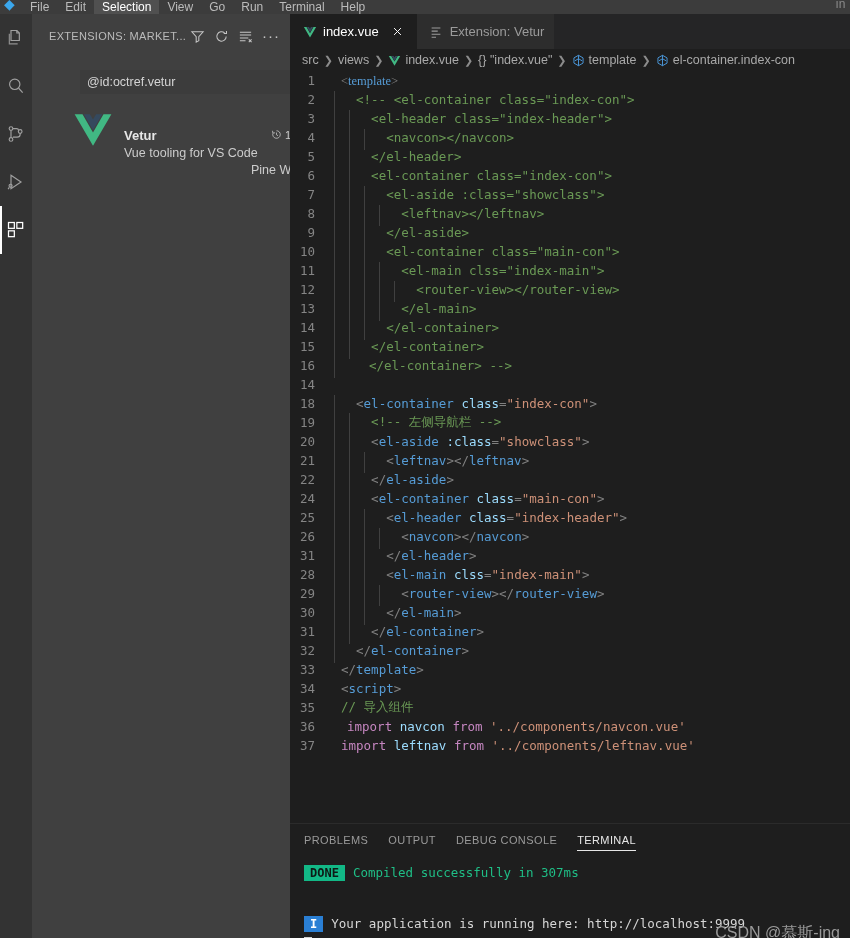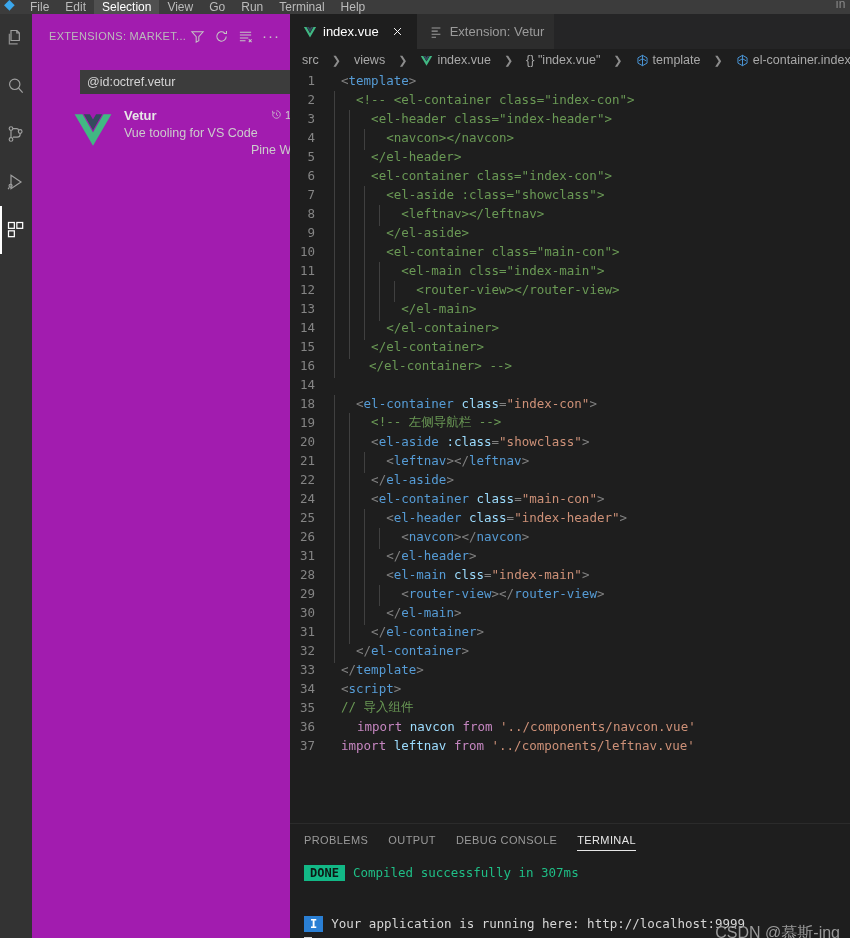--- a/index.html
+++ b/index.html
@@ -47,21 +47,21 @@
   }
   .act-item svg { width: 20px; height: 20px; display: block; }
   .act-item.active::before {
     content: ""; position: absolute; left: 0; top: 0; width: 2px; height: 48px;
     background: #ffffff;
   }
 
   
   .sidebar {
     position: absolute; left: 32px; top: 14px; width: 258px; height: 924px;
-    background: #a21caf;
+    background: #404040;
   }
   .sb-header {
     position: absolute; left: 0; top: 10px; width: 258px; height: 24px;
     display: flex; align-items: center; padding: 0 10px 0 17px;
   }
   .sb-title {
     font-size: 11px; color: #bbbbbb; letter-spacing: .3px;
     text-transform: uppercase; white-space: nowrap; flex: 1;
   }
   .sb-actions { display: flex; align-items: center; gap: 9px; }
@@ -80,21 +80,21 @@
   }
 
   .ext-item {
     position: absolute; left: 40px; top: 92px; width: 240px; height: 58px;
     display: flex; gap: 10px;
   }
   .ext-icon { width: 42px; height: 46px; flex: 0 0 42px; position: relative; }
   .ext-body { flex: 1; position: relative; padding-top: 2px; }
   .ext-row1 { display: flex; align-items: baseline; }
   .ext-name {
-    font-size: 13px; font-weight: bold; color: #e7e7e7; flex: 1;
+    font-size: 13px; font-weight: bold; color: #e7e7e7; flex: 1; margin-top: 20px;
   }
   .ext-time {
     font-size: 11px; color: #cccccc; display: flex; align-items: center; gap: 3px;
   }
   .ext-time svg { width: 11px; height: 11px; display: block; }
   .ext-desc { font-size: 12.5px; color: #cccccc; margin-top: 2px; line-height: 16px; }
   .ext-row3 { display: flex; align-items: center; margin-top: 1px; text-align: right; }
   .ext-pub { font-size: 12.5px; color: #cccccc; flex: 1; line-height: 16px; }
   .ext-gear svg { width: 14px; height: 14px; display: block; }
 
@@ -114,21 +114,21 @@
   .tab .ticon { width: 15px; height: 15px; display: flex; align-items:center; justify-content:center;}
   .tab .ticon svg { width: 14px; height: 14px; display: block; }
   .tab .tclose {
     width: 18px; height: 18px; display: flex; align-items: center; justify-content: center;
     margin-left: 4px;
   }
   .tab .tclose svg { width: 11px; height: 11px; display:block; }
 
   .breadcrumbs {
     position: absolute; left: 0; top: 35px; width: 560px; height: 22px;
-    display: flex; align-items: center; padding-left: 12px; gap: 8px;
+    display: flex; align-items: center; padding-left: 12px; gap: 0;
     font-size: 12.5px; color: #a9a9a9;
   }
   .crumb { display: flex; align-items: center; gap: 4px; white-space: nowrap; }
   .crumb svg { width: 13px; height: 13px; display: block; }
   .crumb-sep { color: #8c8c8c; padding: 0 5px; font-size: 11px; }
 
   .code-area {
     position: absolute; left: 0; top: 57px; width: 560px; height: 752px;
     background: #1e1e1e; overflow: hidden;
   }
@@ -413,21 +413,21 @@
             <svg viewBox="0 0 16 16" fill="none" stroke="#4ea1e8" stroke-width="1.1">
               <path d="M8 1.6l5.6 3.2v6.4L8 14.4 2.4 11.2V4.8L8 1.6z"></path>
               <path d="M8 1.6v4.2M8 5.8l-4.4 2.6M8 5.8l4.4 2.6M8 5.8v8.6"></path>
             </svg>
           </span>
           <span>el-container.index-con</span>
         </span>
       </div>
 
     <div class="code-area" id="code-area">
-        <div class="code-line"><div class="ln">1</div><div class="ltext"><div class="guides"></div><span style="margin-left: 0px;"><span class="tk-brk">&lt;</span><span class="tk-tag">template</span><span class="tk-brk">&gt;</span></span></div></div>
+        <div class="code-line"><div class="ln">1</div><div class="ltext"><div class="guides"></div><span style="margin-left: 0px; font-family: Liberation Serif, serif;"><span class="tk-brk">&lt;</span><span class="tk-tag">template</span><span class="tk-brk">&gt;</span></span></div></div>
         <div class="code-line"><div class="ln">2</div><div class="ltext"><div class="guides"><div class="guide" style="left: 0px;"></div></div><span style="margin-left: 15.06px;"><span class="tk-cmt">&lt;!-- &lt;el-container class="index-con"&gt;</span></span></div></div>
         <div class="code-line"><div class="ln">3</div><div class="ltext"><div class="guides"><div class="guide" style="left: 0px;"></div><div class="guide" style="left: 15.06px;"></div></div><span style="margin-left: 30.12px;"><span class="tk-cmt">&lt;el-header class="index-header"&gt;</span></span></div></div>
         <div class="code-line"><div class="ln">4</div><div class="ltext"><div class="guides"><div class="guide" style="left: 0px;"></div><div class="guide" style="left: 15.06px;"></div><div class="guide" style="left: 30.12px;"></div></div><span style="margin-left: 45.18px;"><span class="tk-cmt">&lt;navcon&gt;&lt;/navcon&gt;</span></span></div></div>
         <div class="code-line"><div class="ln">5</div><div class="ltext"><div class="guides"><div class="guide" style="left: 0px;"></div><div class="guide" style="left: 15.06px;"></div></div><span style="margin-left: 30.12px;"><span class="tk-cmt">&lt;/el-header&gt;</span></span></div></div>
         <div class="code-line"><div class="ln">6</div><div class="ltext"><div class="guides"><div class="guide" style="left: 0px;"></div><div class="guide" style="left: 15.06px;"></div></div><span style="margin-left: 30.12px;"><span class="tk-cmt">&lt;el-container class="index-con"&gt;</span></span></div></div>
         <div class="code-line"><div class="ln">7</div><div class="ltext"><div class="guides"><div class="guide" style="left: 0px;"></div><div class="guide" style="left: 15.06px;"></div><div class="guide" style="left: 30.12px;"></div></div><span style="margin-left: 45.18px;"><span class="tk-cmt">&lt;el-aside :class="showclass"&gt;</span></span></div></div>
         <div class="code-line"><div class="ln">8</div><div class="ltext"><div class="guides"><div class="guide" style="left: 0px;"></div><div class="guide" style="left: 15.06px;"></div><div class="guide" style="left: 30.12px;"></div><div class="guide" style="left: 45.18px;"></div></div><span style="margin-left: 60.24px;"><span class="tk-cmt">&lt;leftnav&gt;&lt;/leftnav&gt;</span></span></div></div>
         <div class="code-line"><div class="ln">9</div><div class="ltext"><div class="guides"><div class="guide" style="left: 0px;"></div><div class="guide" style="left: 15.06px;"></div><div class="guide" style="left: 30.12px;"></div></div><span style="margin-left: 45.18px;"><span class="tk-cmt">&lt;/el-aside&gt;</span></span></div></div>
         <div class="code-line"><div class="ln">10</div><div class="ltext"><div class="guides"><div class="guide" style="left: 0px;"></div><div class="guide" style="left: 15.06px;"></div><div class="guide" style="left: 30.12px;"></div></div><span style="margin-left: 45.18px;"><span class="tk-cmt">&lt;el-container class="main-con"&gt;</span></span></div></div>
         <div class="code-line"><div class="ln">11</div><div class="ltext"><div class="guides"><div class="guide" style="left: 0px;"></div><div class="guide" style="left: 15.06px;"></div><div class="guide" style="left: 30.12px;"></div><div class="guide" style="left: 45.18px;"></div></div><span style="margin-left: 60.24px;"><span class="tk-cmt">&lt;el-main clss="index-main"&gt;</span></span></div></div>
@@ -447,21 +447,21 @@
         <div class="code-line"><div class="ln">26</div><div class="ltext"><div class="guides"><div class="guide" style="left: 0px;"></div><div class="guide" style="left: 15.06px;"></div><div class="guide" style="left: 30.12px;"></div><div class="guide" style="left: 45.18px;"></div></div><span style="margin-left: 60.24px;"><span class="tk-brk">&lt;</span><span class="tk-tag">navcon</span><span class="tk-brk">&gt;&lt;/</span><span class="tk-tag">navcon</span><span class="tk-brk">&gt;</span></span></div></div>
         <div class="code-line"><div class="ln">31</div><div class="ltext"><div class="guides"><div class="guide" style="left: 0px;"></div><div class="guide" style="left: 15.06px;"></div><div class="guide" style="left: 30.12px;"></div></div><span style="margin-left: 45.18px;"><span class="tk-brk">&lt;/</span><span class="tk-tag">el-header</span><span class="tk-brk">&gt;</span></span></div></div>
         <div class="code-line"><div class="ln">28</div><div class="ltext"><div class="guides"><div class="guide" style="left: 0px;"></div><div class="guide" style="left: 15.06px;"></div><div class="guide" style="left: 30.12px;"></div></div><span style="margin-left: 45.18px;"><span class="tk-brk">&lt;</span><span class="tk-tag">el-main</span><span class="tk-eq"> </span><span class="tk-attr">clss</span><span class="tk-brk">=</span><span class="tk-str">"index-main"</span><span class="tk-brk">&gt;</span></span></div></div>
         <div class="code-line"><div class="ln">29</div><div class="ltext"><div class="guides"><div class="guide" style="left: 0px;"></div><div class="guide" style="left: 15.06px;"></div><div class="guide" style="left: 30.12px;"></div><div class="guide" style="left: 45.18px;"></div></div><span style="margin-left: 60.24px;"><span class="tk-brk">&lt;</span><span class="tk-tag">router-view</span><span class="tk-brk">&gt;&lt;/</span><span class="tk-tag">router-view</span><span class="tk-brk">&gt;</span></span></div></div>
         <div class="code-line"><div class="ln">30</div><div class="ltext"><div class="guides"><div class="guide" style="left: 0px;"></div><div class="guide" style="left: 15.06px;"></div><div class="guide" style="left: 30.12px;"></div></div><span style="margin-left: 45.18px;"><span class="tk-brk">&lt;/</span><span class="tk-tag">el-main</span><span class="tk-brk">&gt;</span></span></div></div>
         <div class="code-line"><div class="ln">31</div><div class="ltext"><div class="guides"><div class="guide" style="left: 0px;"></div><div class="guide" style="left: 15.06px;"></div></div><span style="margin-left: 30.12px;"><span class="tk-brk">&lt;/</span><span class="tk-tag">el-container</span><span class="tk-brk">&gt;</span></span></div></div>
         <div class="code-line"><div class="ln">32</div><div class="ltext"><div class="guides"><div class="guide" style="left: 0px;"></div></div><span style="margin-left: 15.06px;"><span class="tk-brk">&lt;/</span><span class="tk-tag">el-container</span><span class="tk-brk">&gt;</span></span></div></div>
         <div class="code-line"><div class="ln">33</div><div class="ltext"><div class="guides"></div><span style="margin-left: 0px;"><span class="tk-brk">&lt;/</span><span class="tk-tag">template</span><span class="tk-brk">&gt;</span></span></div></div>
         <div class="code-line"><div class="ln">34</div><div class="ltext"><div class="guides"></div><span style="margin-left: 0px;"><span class="tk-brk">&lt;</span><span class="tk-tag">script</span><span class="tk-brk">&gt;</span></span></div></div>
         <div class="code-line"><div class="ln">35</div><div class="ltext"><div class="guides"></div><span style="margin-left: 0px;"><span class="tk-cmt">// 导入组件</span></span></div></div>
-        <div class="code-line"><div class="ln">36</div><div class="ltext"><div class="guides"></div><span style="margin-left: 16px;"><span class="tk-kw">import</span><span class="tk-eq"> </span><span class="tk-id">navcon</span><span class="tk-eq"> </span><span class="tk-kw">from</span><span class="tk-eq"> </span><span class="tk-str">'../components/navcon.vue'</span></span></div></div>
+        <div class="code-line"><div class="ln">36</div><div class="ltext"><div class="guides"></div><span style="margin-left: 6px;"><span class="tk-kw">import</span><span class="tk-eq"> </span><span class="tk-id">navcon</span><span class="tk-eq"> </span><span class="tk-kw">from</span><span class="tk-eq"> </span><span class="tk-str">'../components/navcon.vue'</span></span></div></div>
         <div class="code-line"><div class="ln">37</div><div class="ltext"><div class="guides"></div><span style="margin-left: 0px;"><span class="tk-kw">import</span><span class="tk-eq"> </span><span class="tk-id">leftnav</span><span class="tk-eq"> </span><span class="tk-kw">from</span><span class="tk-eq"> </span><span class="tk-str">'../components/leftnav.vue'</span></span></div></div>
       </div>
 
     <div class="panel">
       <div class="panel-tabs" id="panel-tabs">
           <div class="ptab">PROBLEMS</div>
           <div class="ptab">OUTPUT</div>
           <div class="ptab">DEBUG CONSOLE</div>
           <div class="ptab active">TERMINAL</div>
         </div>

